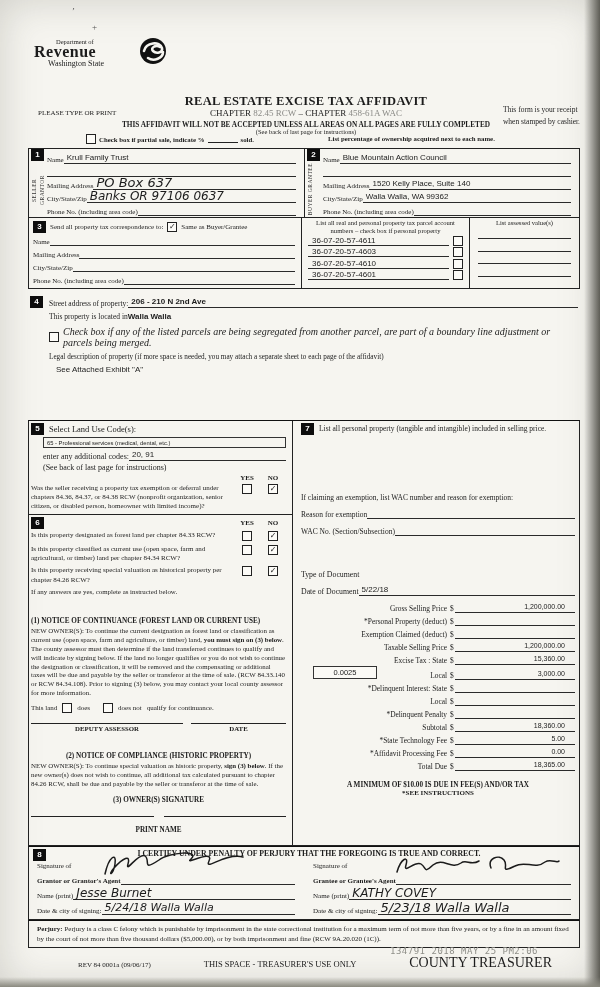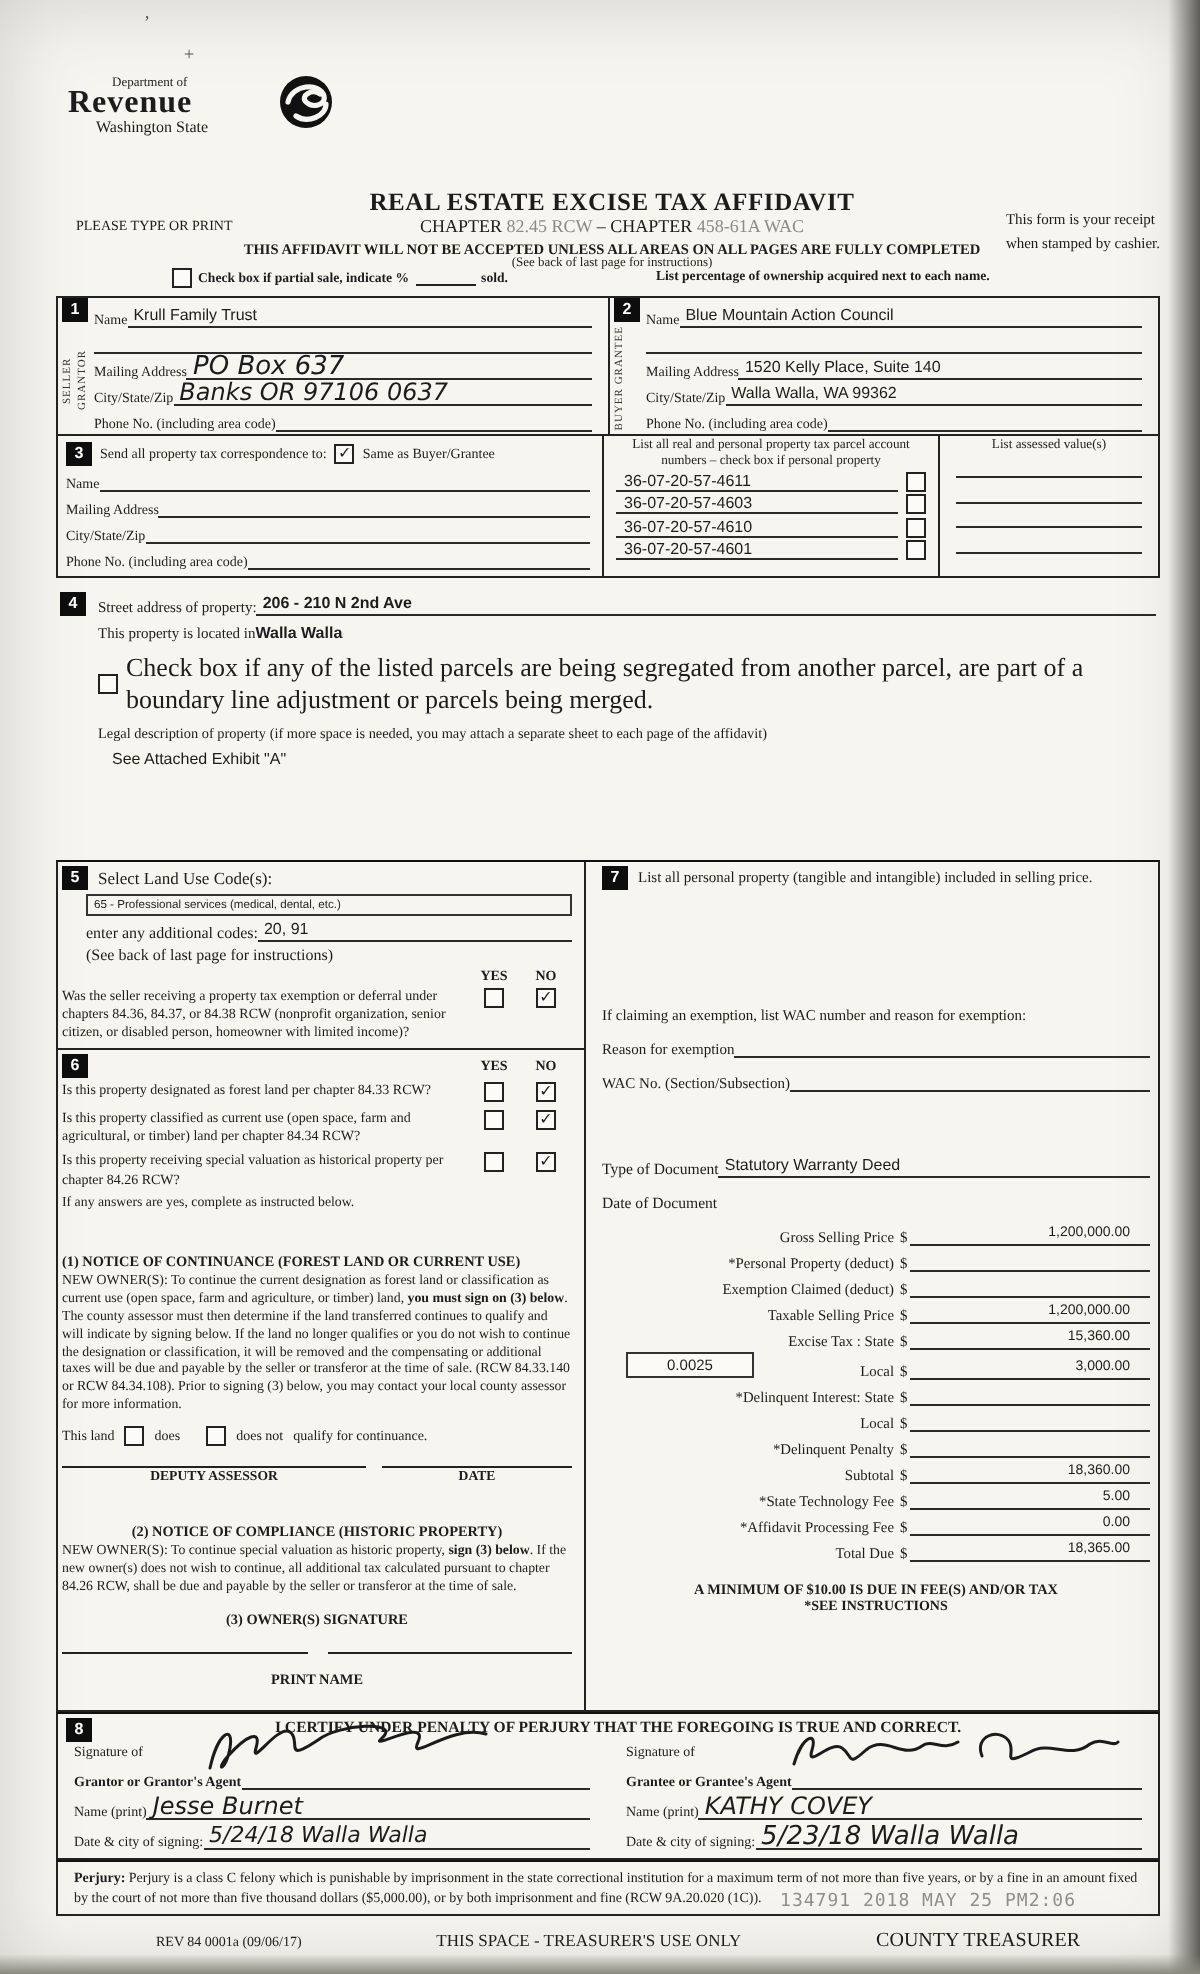--- a/index.html
+++ b/index.html
@@ -112,21 +112,21 @@
   .sigh{flex:1;position:relative;}
   .s8row{display:flex;align-items:flex-end;height:15px;}
   .s8sig{position:absolute;top:-12px;left:60px;}
   .handprint{font-family:"DejaVu Sans",sans-serif;font-style:italic;font-size:11px;line-height:.8;white-space:nowrap;
              transform:rotate(-1.5deg);transform-origin:left bottom;}
 
   .perjury{border:1px solid #222;border-top:1.3px solid #111;padding:3px 8px;font-size:7px;line-height:1.45;margin-top:0;}
   .footer{display:flex;margin-top:7px;align-items:baseline;}
   .f-rev{font-size:7px;margin-left:50px;}
   .f-space{font-size:8.5px;flex:1;text-align:center;}
-  .f-county{font-size:10px;margin-right:40px;}
+  .f-county{font-size:14px;margin-right:28px;}
   .stamp{position:absolute;right:62px;top:946px;font-family:"DejaVu Sans Mono",monospace;font-size:9px;
          color:#8f8f89;letter-spacing:.5px;}
 </style>
 </head>
 <body>
 
 <div class="page">
   <div class="edge-right"></div>
   <div class="edge-bottom"></div>
   <div class="scanmark" style="left:72px;top:6px;">’</div>
@@ -271,21 +271,21 @@
           <span class="badge" style="margin-right:6px;">4</span>
           <span class="lbl" style="font-size:7.5px;">Street address of property:</span>
           <span class="fill typed" style="font-weight:bold;">206 - 210 N 2nd Ave</span>
         </div>
         <div class="s4row" style="margin-left:19px;margin-top:4px;">
           <span class="lbl" style="font-size:7.5px;">This property is located in</span>
           <span class="typed" style="font-weight:bold;margin-left:0;">Walla Walla</span>
         </div>
         <div class="s4row" style="margin-left:19px;margin-top:5px;align-items:center;gap:4px;">
           <span class="cb"></span>
-          <span class="lbl" style="white-space:normal;font-size:13px;">Check box if any of the listed parcels are being segregated from another parcel, are part of a boundary line adjustment or parcels being merged.</span>
+          <span class="lbl" style="white-space:normal;font-size:10px;font-style:italic;">Check box if any of the listed parcels are being segregated from another parcel, are part of a boundary line adjustment or parcels being merged.</span>
         </div>
         <div class="s4row" style="margin-left:19px;margin-top:5px;">
           <span class="lbl" style="font-size:7.2px;">Legal description of property (if more space is needed, you may attach a separate sheet to each page of the affidavit)</span>
         </div>
         <div class="s4row" style="margin-left:26px;margin-top:4px;">
           <span class="typed">See Attached Exhibit "A"</span>
         </div>
       </div>
 
       <div class="twocol">
@@ -371,24 +371,24 @@
           <div class="exrow">
             <span class="lbl" style="font-size:7.5px;">Reason for exemption</span>
             <span class="fill"></span>
           </div>
           <div class="exrow">
             <span class="lbl" style="font-size:7.5px;">WAC No. (Section/Subsection)</span>
             <span class="fill"></span>
           </div>
           <div class="tdrow" style="margin-top:26px;">
             <span class="lbl" style="font-size:7.8px;">Type of Document</span>
-            <span class="fill typed">Statutory Warranty Deed</span>
           </div>
           <div class="tdrow">
             <span class="lbl" style="font-size:7.8px;">Date of Document</span>
+            <span class="fill typed">5/22/18</span>
           </div>
           <div style="margin-top:4px;">
             <div class="mrow">
                 <span class="mlab">Gross Selling Price</span>
                 <span class="mdol">$</span>
                 <span class="mline">1,200,000.00</span>
               </div>
             <div class="mrow">
                 <span class="mlab">*Personal Property (deduct)</span>
                 <span class="mdol">$</span>

